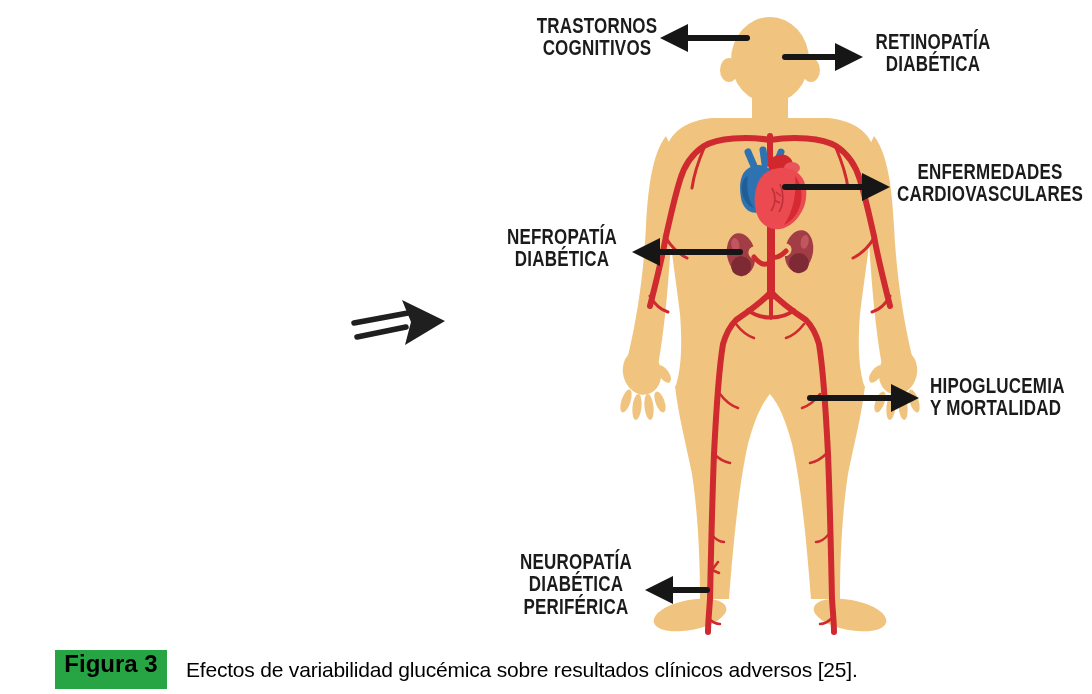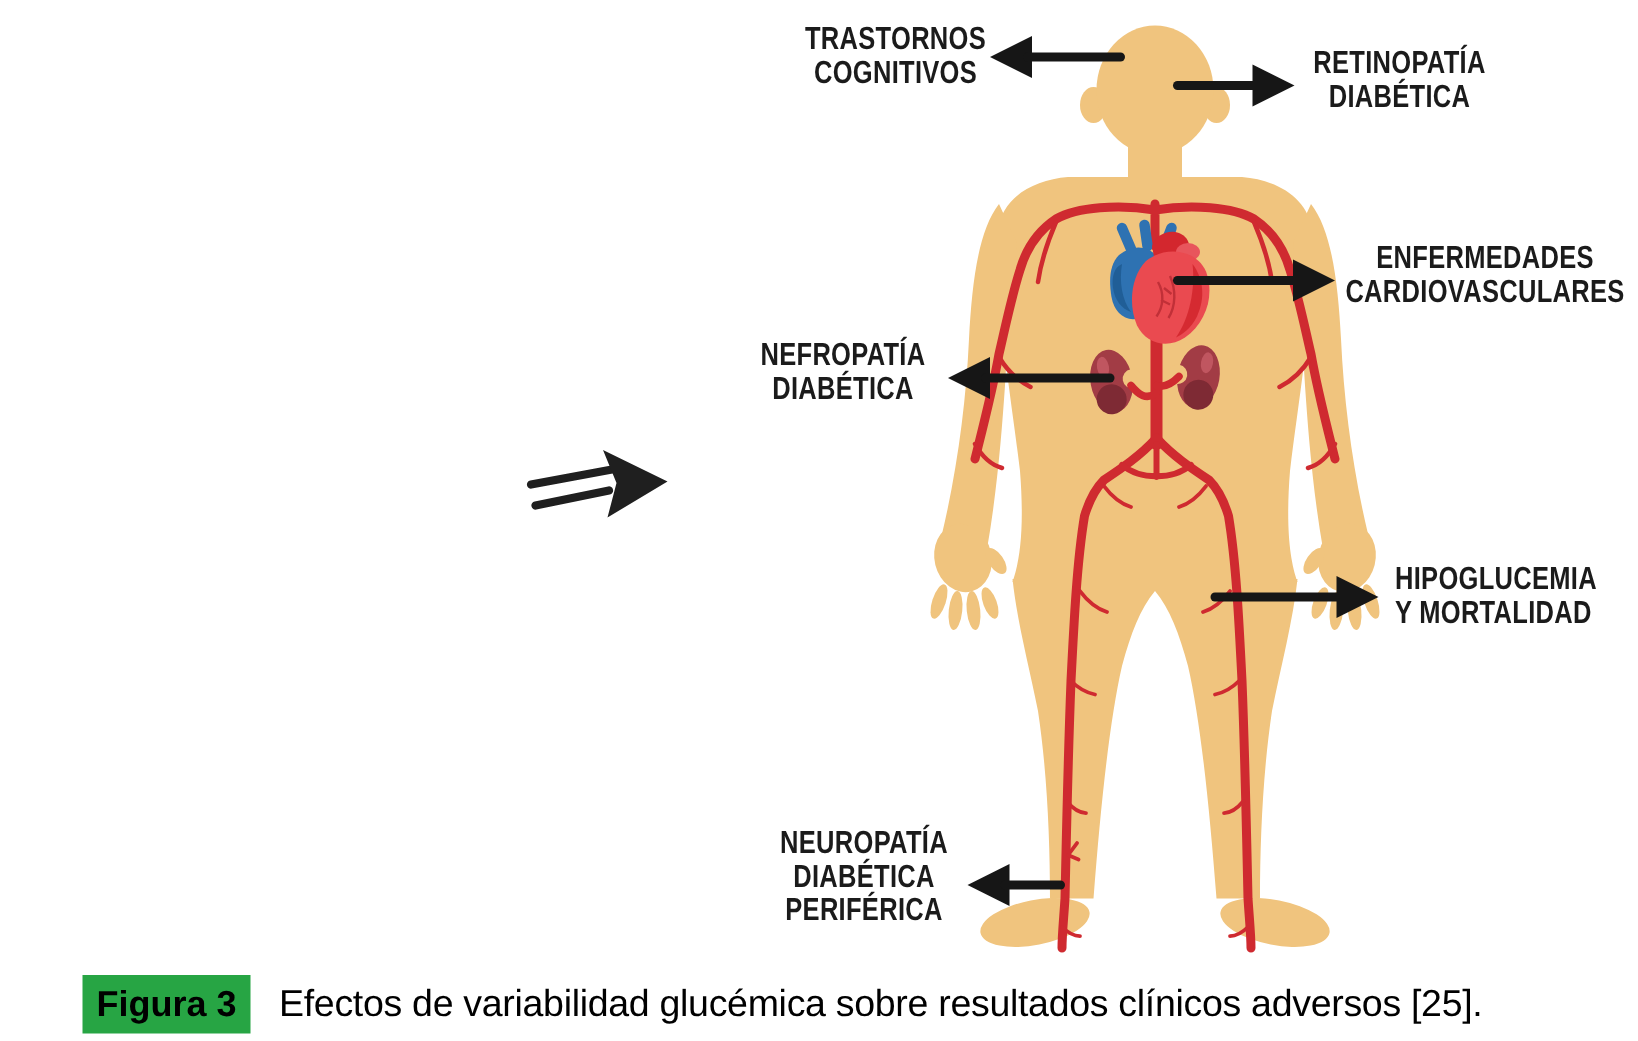--- a/index.html
+++ b/index.html
@@ -31,26 +31,26 @@
     font-size:29px;line-height:32px;font-weight:400;letter-spacing:2px;color:#1d1d1d;
     transform:scaleY(1.32);transform-origin:top center;
   }
   .sketch-arrow{position:absolute;left:348px;top:292px;}
   
   .body-svg{position:absolute;left:608px;top:14px;}
   .skin{fill:#F0C47E;}
   
   .caption-badge{
     position:absolute;left:55px;top:650px;width:112px;height:39px;background:#27A544;
-    display:flex;align-items:center;justify-content:center;
+    display:flex;justify-content:center;
     font-weight:700;font-size:24px;color:#000;
   }
   .caption-text{
     position:absolute;left:186px;top:650px;height:39px;display:flex;align-items:center;
-    font-size:25px;color:#000;letter-spacing:-0.2px;
+    font-size:21px;color:#000;letter-spacing:-0.2px;
   }
 </style>
 </head>
 <body>
 
 <div class="stage">
 
 
   <svg class="sketch-arrow" width="100" height="62" viewBox="0 0 100 62">
     <g stroke="#1f1f1f" stroke-width="5.5" stroke-linecap="round" fill="none">

